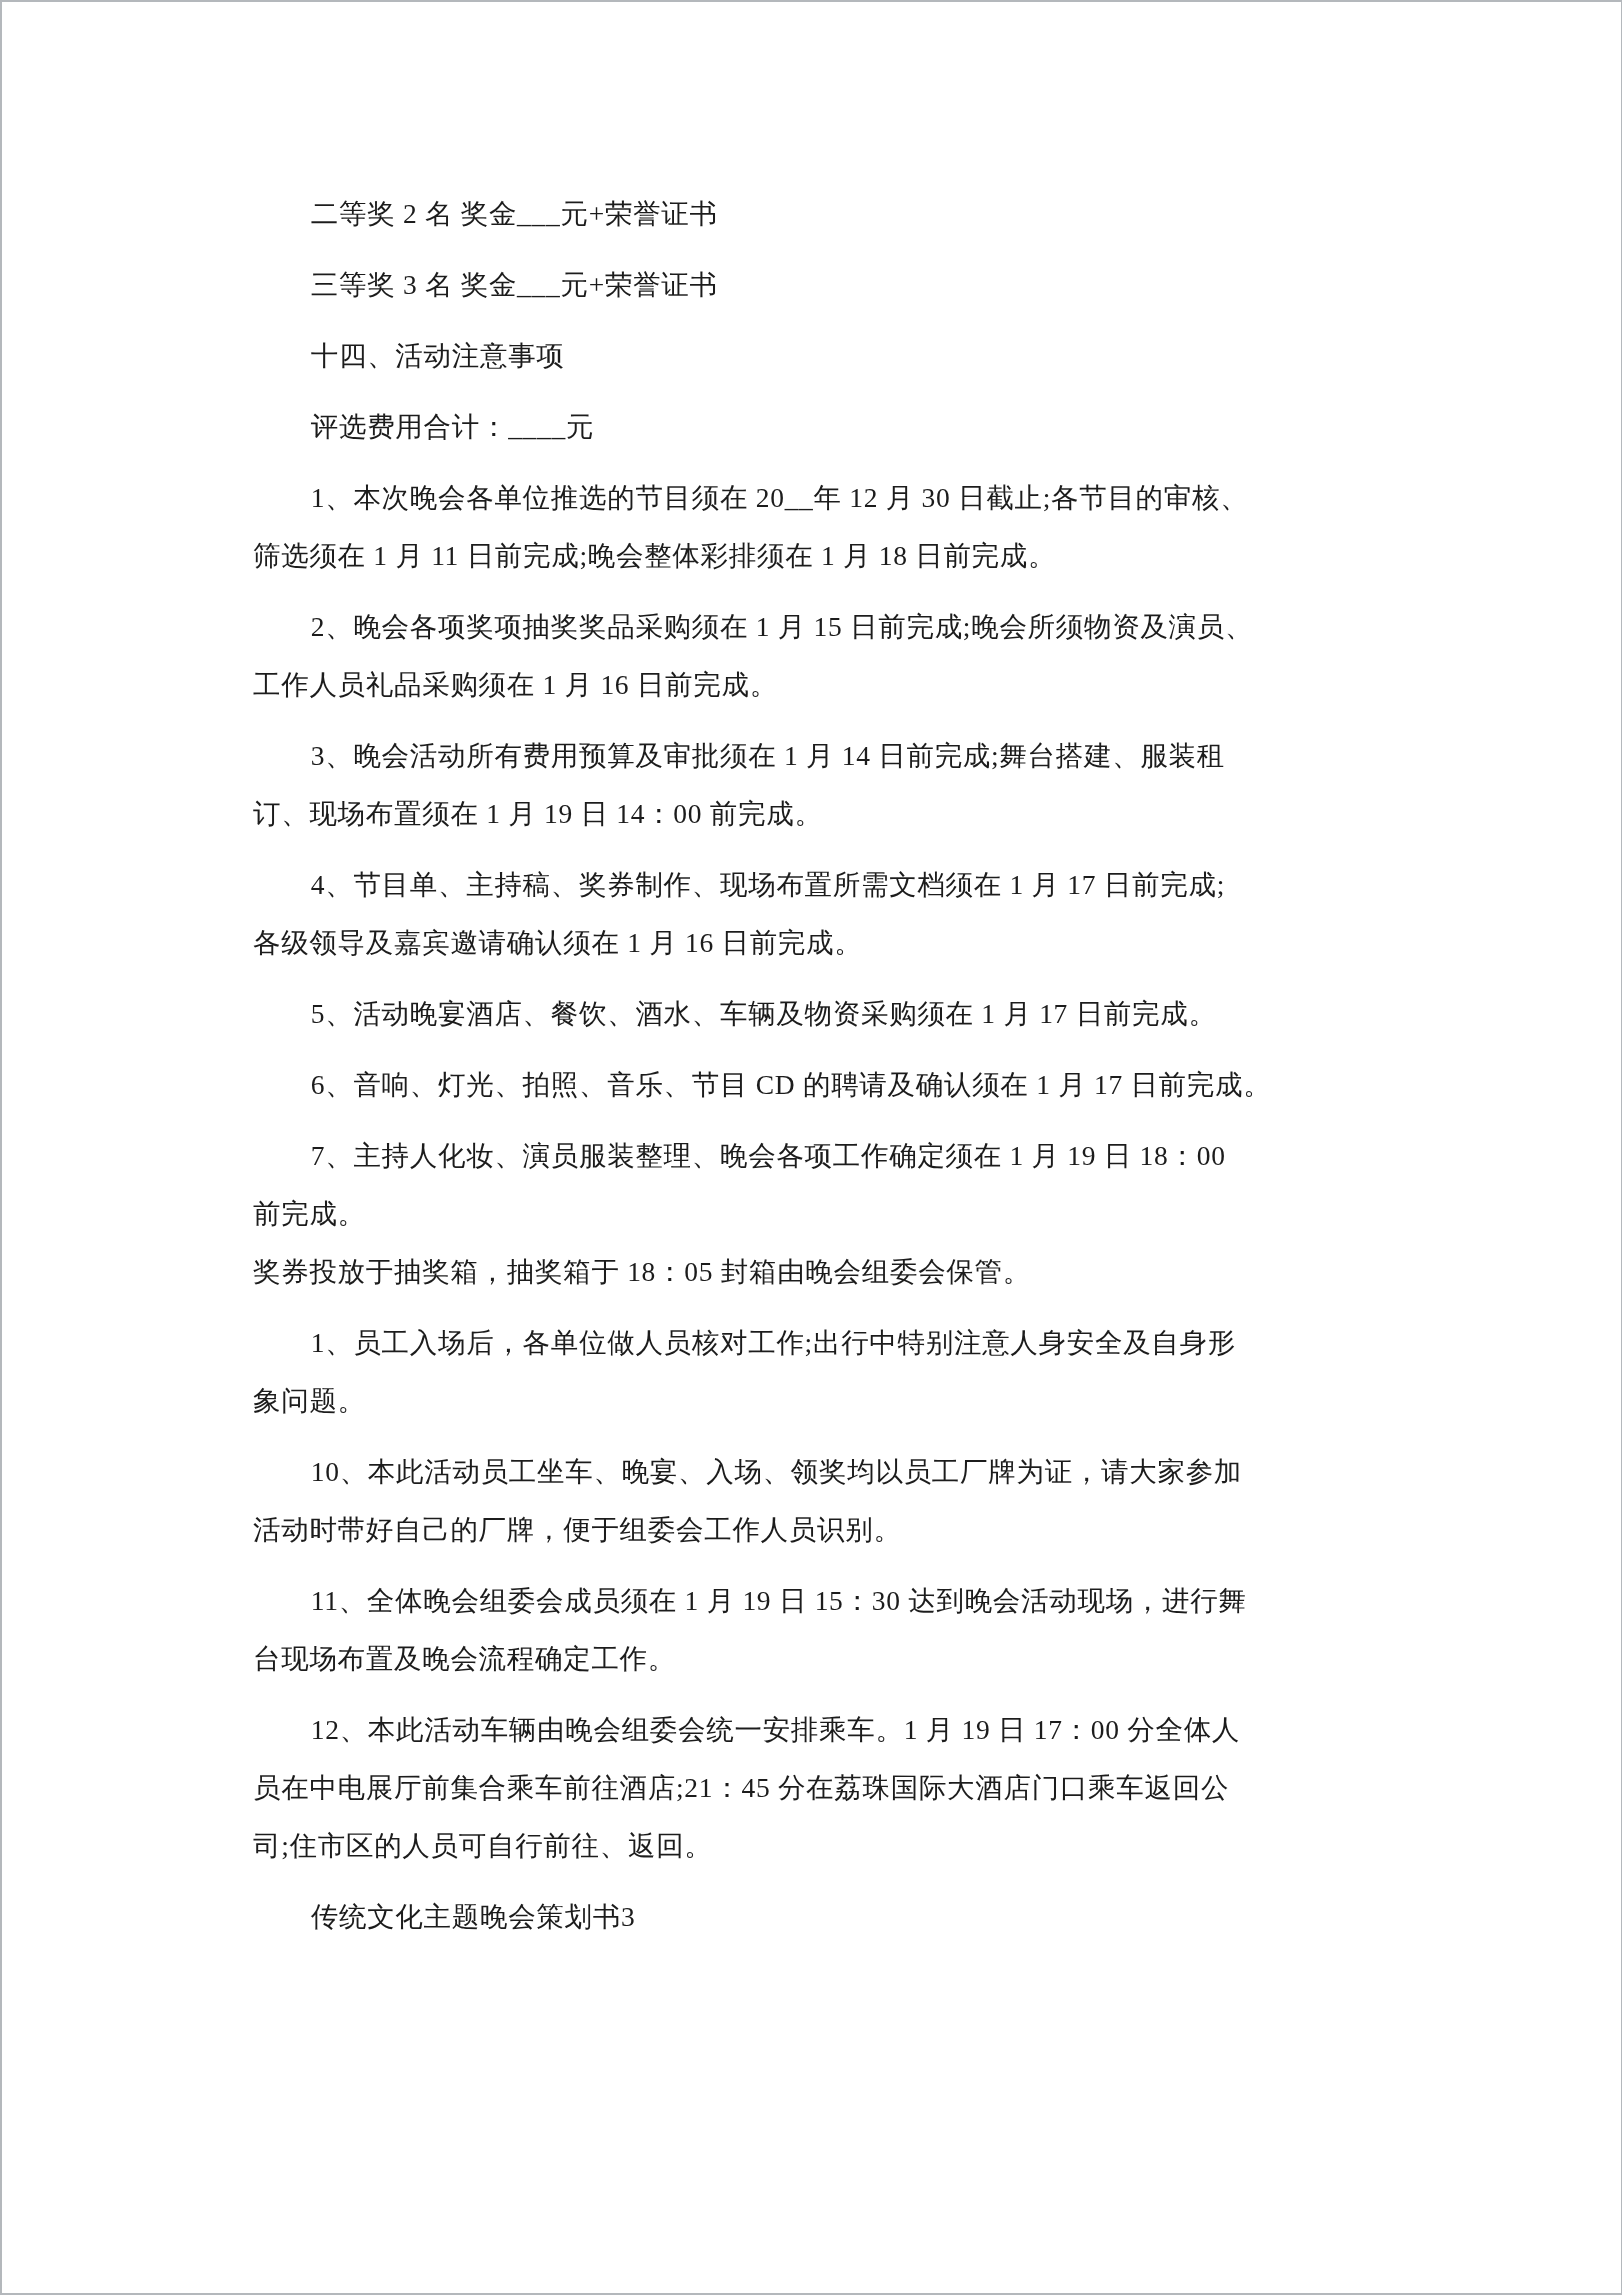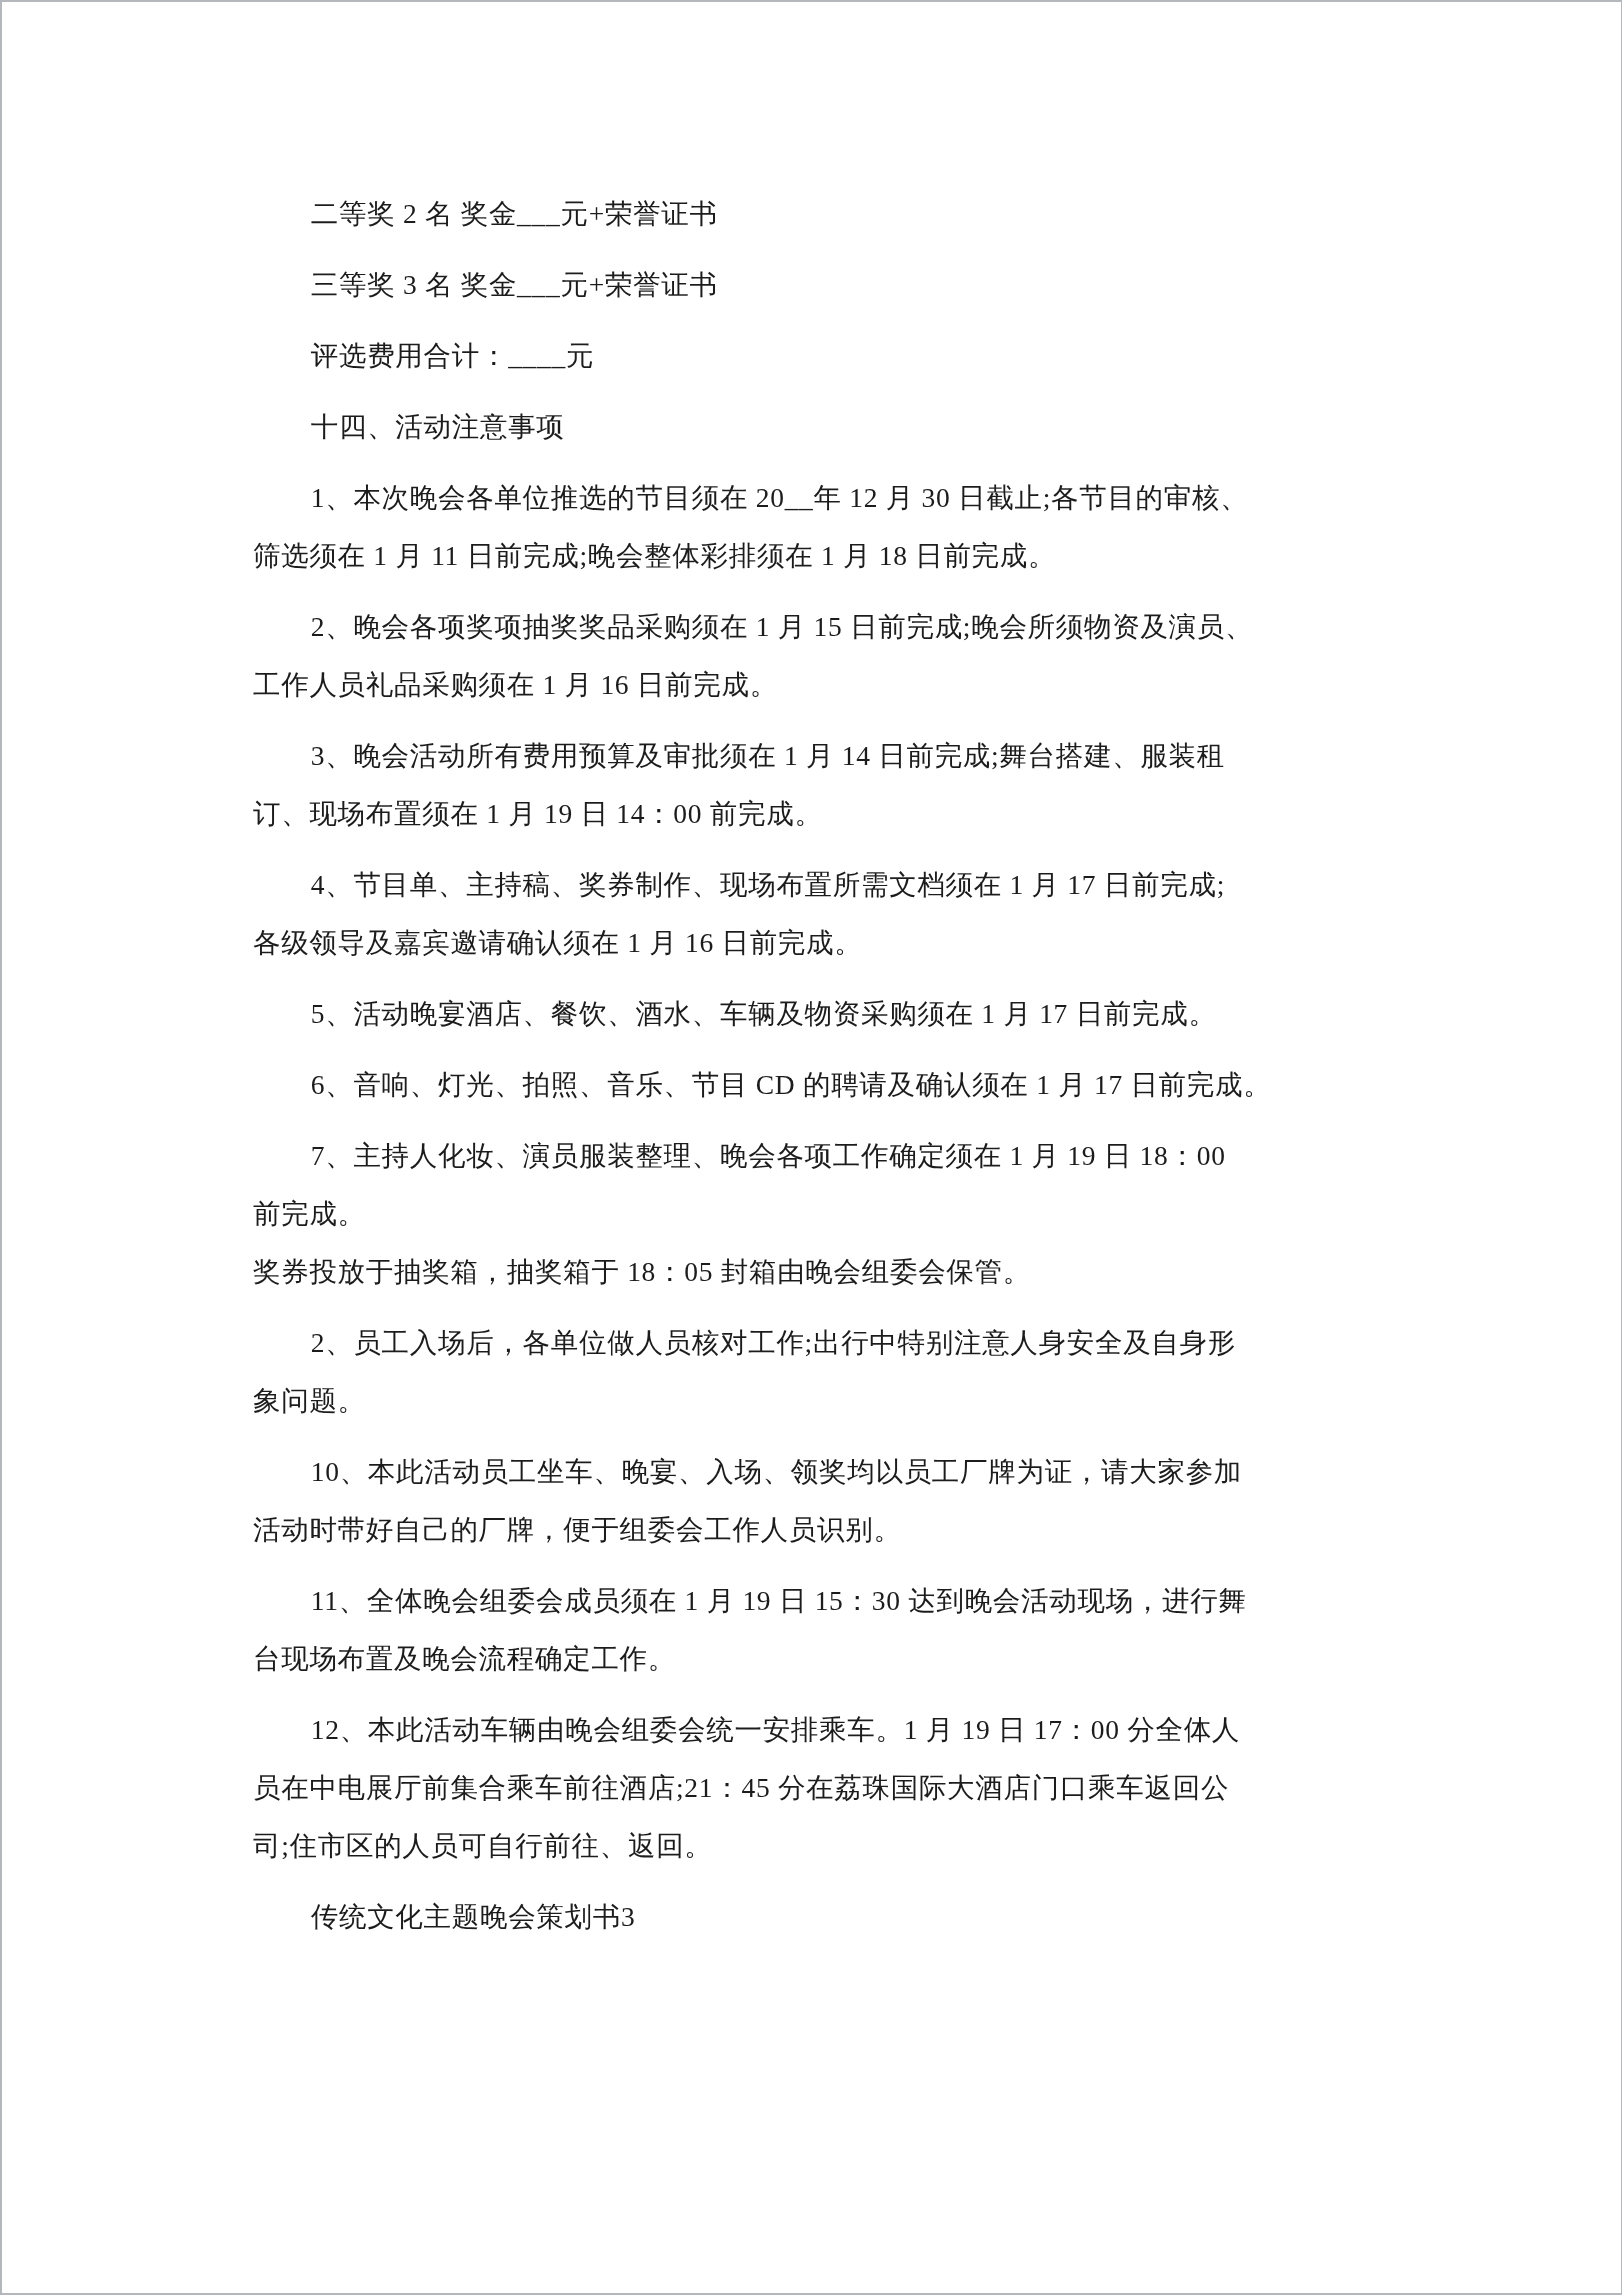--- a/index.html
+++ b/index.html
@@ -39,36 +39,36 @@
     margin-top: 0;
   }
 </style>
 </head>
 <body>
 
 <div class="page">
   <div class="doc-content" id="doc-content">
       <div class="line para-start first">二等奖 2 名 奖金___元+荣誉证书</div>
       <div class="line para-start">三等奖 3 名 奖金___元+荣誉证书</div>
+      <div class="line para-start">十四、活动注意事项</div>
       <div class="line para-start">评选费用合计：____元</div>
-      <div class="line para-start">十四、活动注意事项</div>
       <div class="line para-start">1、本次晚会各单位推选的节目须在 20__年 12 月 30 日截止;各节目的审核、</div>
       <div class="line">筛选须在 1 月 11 日前完成;晚会整体彩排须在 1 月 18 日前完成。</div>
       <div class="line para-start">2、晚会各项奖项抽奖奖品采购须在 1 月 15 日前完成;晚会所须物资及演员、</div>
       <div class="line">工作人员礼品采购须在 1 月 16 日前完成。</div>
       <div class="line para-start">3、晚会活动所有费用预算及审批须在 1 月 14 日前完成;舞台搭建、服装租</div>
       <div class="line">订、现场布置须在 1 月 19 日 14：00 前完成。</div>
       <div class="line para-start">4、节目单、主持稿、奖券制作、现场布置所需文档须在 1 月 17 日前完成;</div>
       <div class="line">各级领导及嘉宾邀请确认须在 1 月 16 日前完成。</div>
       <div class="line para-start">5、活动晚宴酒店、餐饮、酒水、车辆及物资采购须在 1 月 17 日前完成。</div>
       <div class="line para-start">6、音响、灯光、拍照、音乐、节目 CD 的聘请及确认须在 1 月 17 日前完成。</div>
       <div class="line para-start">7、主持人化妆、演员服装整理、晚会各项工作确定须在 1 月 19 日 18：00</div>
       <div class="line">前完成。</div>
       <div class="line">奖券投放于抽奖箱，抽奖箱于 18：05 封箱由晚会组委会保管。</div>
-      <div class="line para-start">2、员工入场后，各单位做人员核对工作;出行中特别注意人身安全及自身形</div>
+      <div class="line para-start">1、员工入场后，各单位做人员核对工作;出行中特别注意人身安全及自身形</div>
       <div class="line">象问题。</div>
       <div class="line para-start">10、本此活动员工坐车、晚宴、入场、领奖均以员工厂牌为证，请大家参加</div>
       <div class="line">活动时带好自己的厂牌，便于组委会工作人员识别。</div>
       <div class="line para-start">11、全体晚会组委会成员须在 1 月 19 日 15：30 达到晚会活动现场，进行舞</div>
       <div class="line">台现场布置及晚会流程确定工作。</div>
       <div class="line para-start">12、本此活动车辆由晚会组委会统一安排乘车。1 月 19 日 17：00 分全体人</div>
       <div class="line">员在中电展厅前集合乘车前往酒店;21：45 分在荔珠国际大酒店门口乘车返回公</div>
       <div class="line">司;住市区的人员可自行前往、返回。</div>
       <div class="line para-start">传统文化主题晚会策划书3</div>
     </div>

